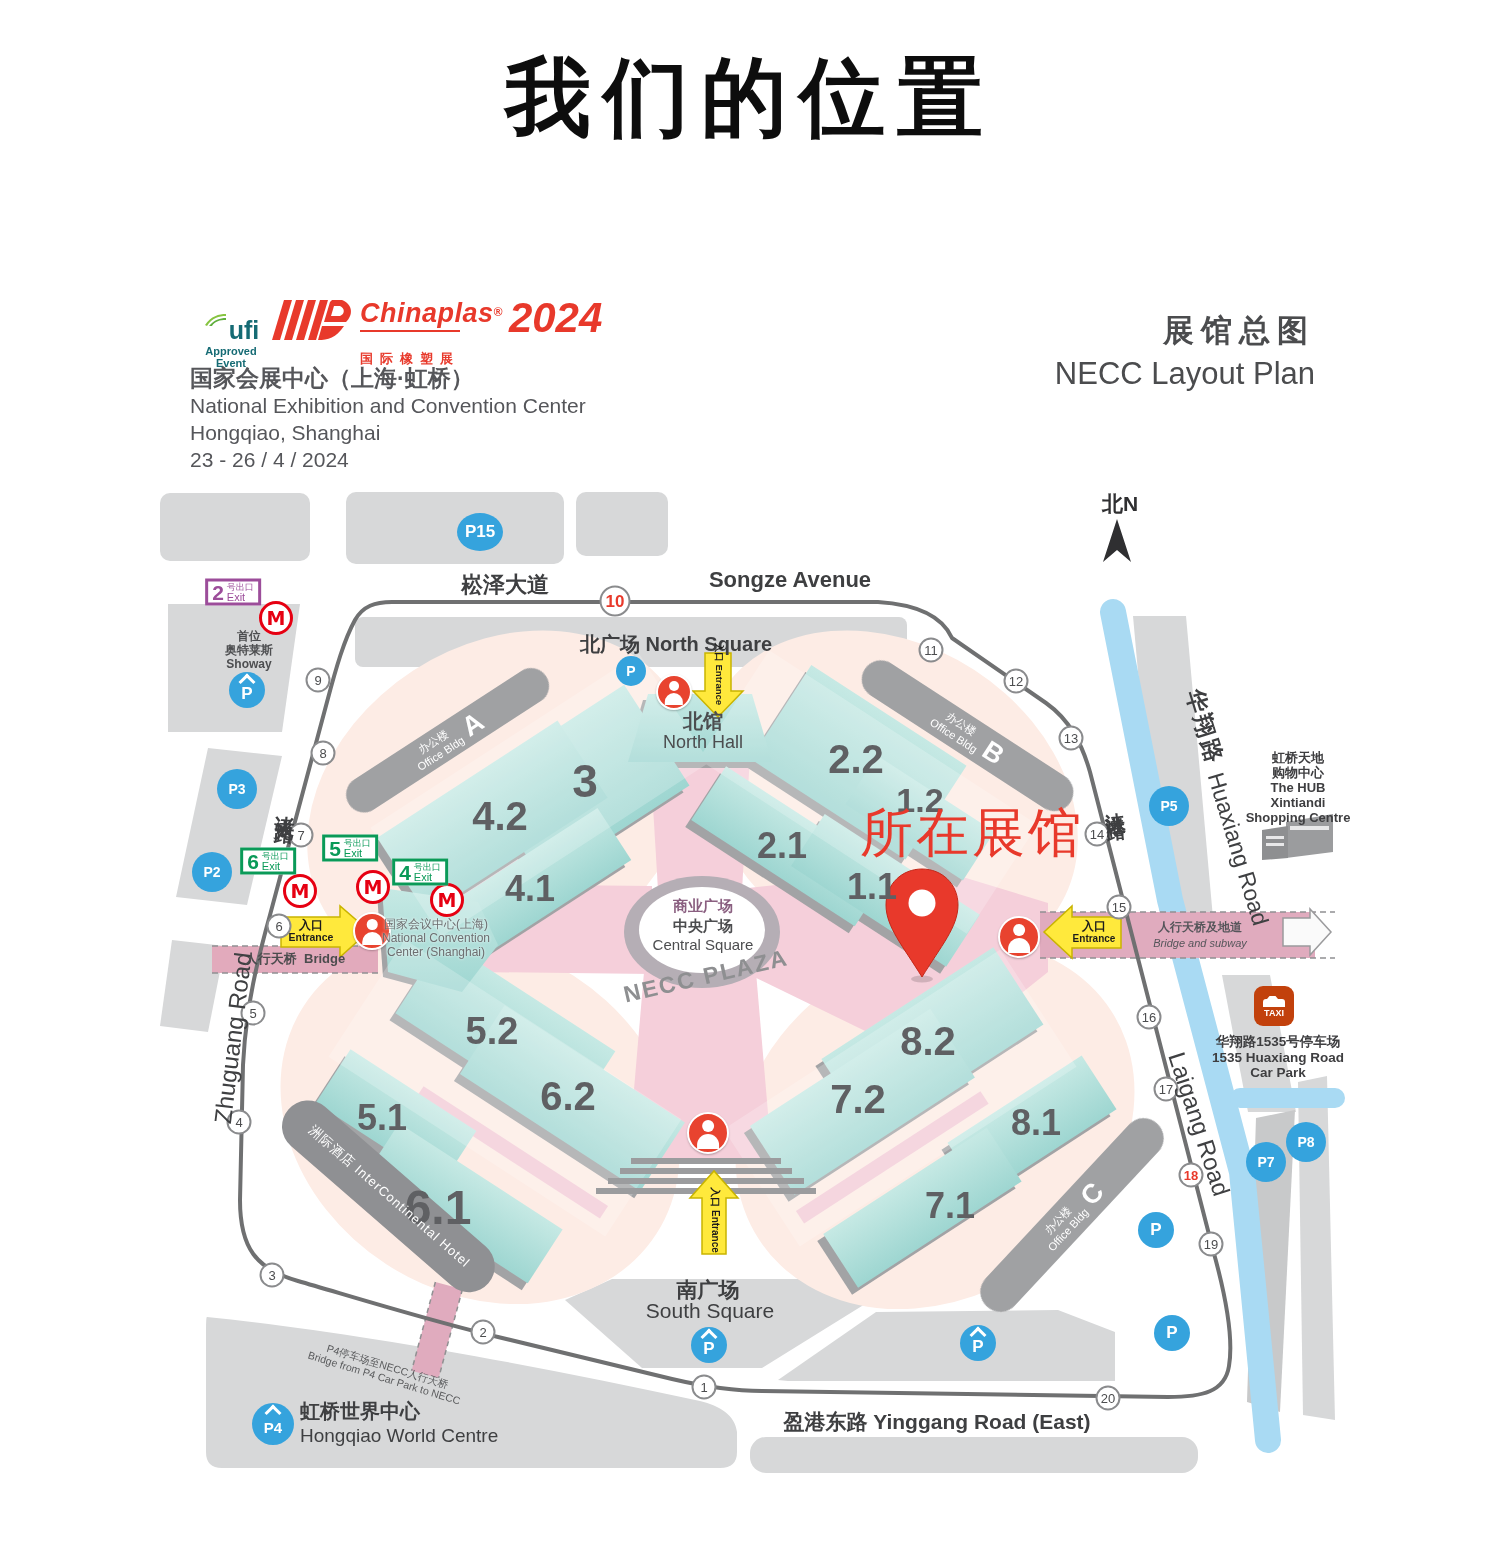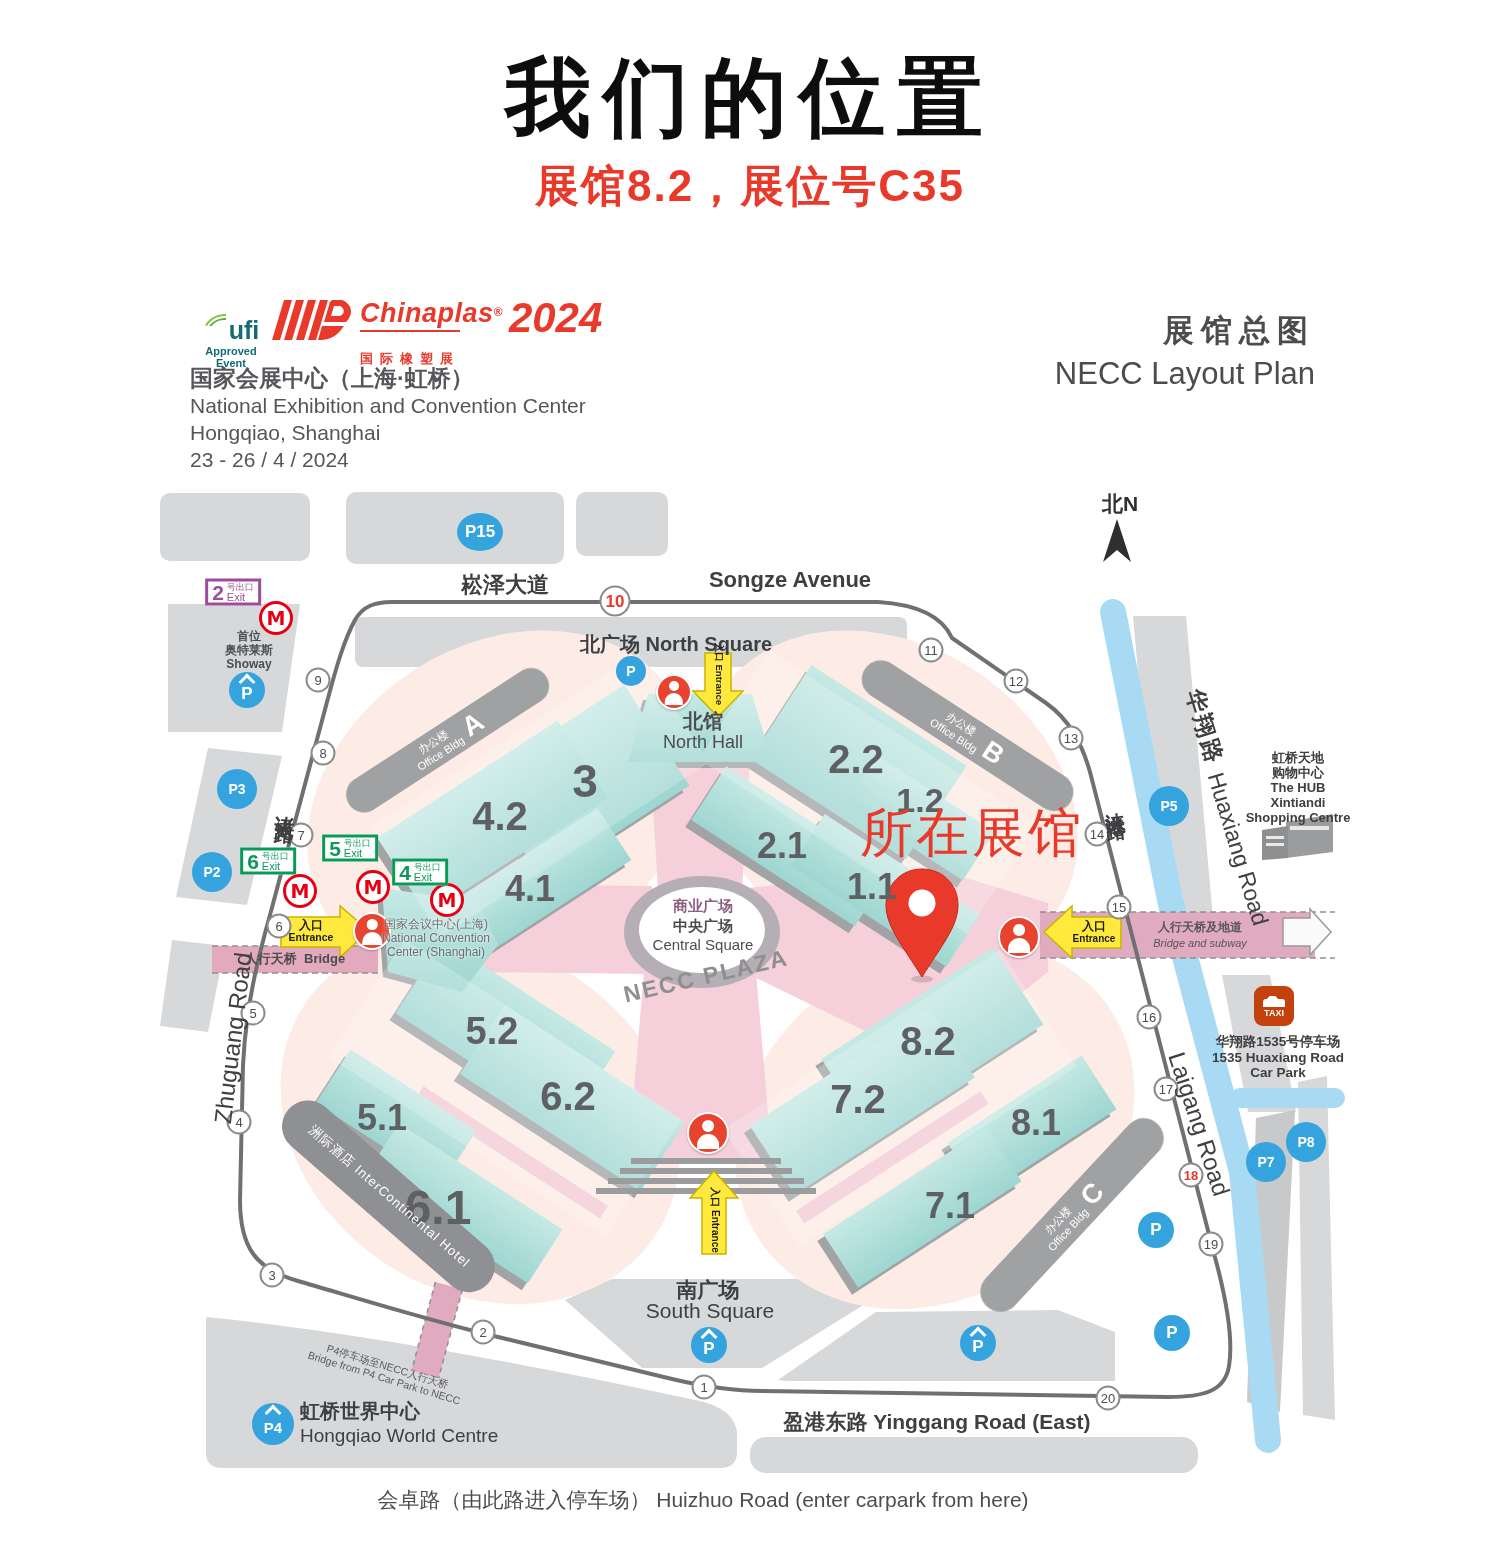--- a/index.html
+++ b/index.html
@@ -50,21 +50,20 @@
   .taxi span{color:#fff;font-size:9px;font-weight:800;line-height:1;}
   .ent-txt{position:absolute;color:#1c1c1c;text-align:center;line-height:1.1;font-weight:700;}
   .marker-label{position:absolute;left:926px;top:834px;transform:translate(-50%,-50%);font-size:53px;font-weight:400;letter-spacing:3px;color:#e8392b;white-space:nowrap;margin-left:46px;}
 </style>
 </head>
 <body>
 
 <div class="canvas">
 
   <div class="page-title">我们的位置</div>
-  <div class="page-subtitle">展馆8.2，展位号C35</div>
 
   <div class="abs" style="left:196px;top:294px;width:70px;text-align:center;">
     <div style="display:flex;align-items:center;justify-content:center;gap:2px;">
       <svg width="24" height="16" viewBox="0 0 24 16">
         <path d="M2 13 C8 4 16 2 23 2 L23 4 C16 4 9 6 4 14 Z" fill="#86c440"></path>
         <path d="M6 14 C11 8 17 6 23 6 L23 8 C17 8 12 9 9 14 Z" fill="#5fae3c"></path>
       </svg>
       <span class="ufi-name">ufi</span>
     </div>
     <div class="ufi-sub">Approved</div>
@@ -371,21 +370,20 @@
 
   <div class="lbl" style="left:505px;top:585px;font-size:22px;font-weight:600;">崧泽大道</div>
   <div class="lbl" style="left:790px;top:580px;font-size:22px;font-weight:600;">Songze Avenue</div>
   <div class="lbl" style="left:286px;top:806px;font-size:20px;font-weight:600;writing-mode:vertical-rl;letter-spacing:4px;transform:translate(-50%,-50%) rotate(4deg);">诸光路</div>
   <div class="lbl" style="left:233px;top:1038px;font-size:24px;transform:translate(-50%,-50%) rotate(-83deg);color:#3f4042;">Zhuguang Road</div>
   <div class="lbl" style="left:1113px;top:803px;font-size:20px;font-weight:600;writing-mode:vertical-rl;letter-spacing:4px;transform:translate(-50%,-50%) rotate(-6deg);">涞港路</div>
   <div class="lbl" style="left:1199px;top:1124px;font-size:24px;transform:translate(-50%,-50%) rotate(72deg);color:#3f4042;">Laigang Road</div>
   <div class="lbl" style="left:1205px;top:727px;font-size:23px;font-weight:600;transform:translate(-50%,-50%) rotate(73deg);letter-spacing:3px;">华翔路</div>
   <div class="lbl" style="left:1238px;top:849px;font-size:23px;transform:translate(-50%,-50%) rotate(73deg);color:#3f4042;">Huaxiang Road</div>
   <div class="lbl" style="left:937px;top:1422px;font-size:21px;font-weight:600;">盈港东路 Yinggang Road (East)</div>
-  <div class="lbl" style="left:703px;top:1500px;font-size:21px;color:#4c4d4f;">会卓路（由此路进入停车场）  Huizhuo Road (enter carpark from here)</div>
 
   <div class="lbl" style="left:676px;top:644px;font-size:20px;font-weight:600;">北广场  North Square</div>
   <div class="lbl" style="left:703px;top:721px;font-size:20px;font-weight:700;color:#4c4d4f;">北馆</div>
   <div class="lbl" style="left:703px;top:742px;font-size:18px;color:#4c4d4f;">North Hall</div>
   <div class="lbl" style="left:708px;top:1290px;font-size:21px;font-weight:600;">南广场</div>
   <div class="lbl" style="left:710px;top:1311px;font-size:21px;">South Square</div>
   <div class="lbl" style="left:703px;top:906px;font-size:15px;font-weight:700;color:#8a5f80;">商业广场</div>
   <div class="lbl" style="left:703px;top:926px;font-size:15px;font-weight:700;color:#4c4d4f;">中央广场</div>
   <div class="lbl" style="left:703px;top:945px;font-size:15px;color:#4c4d4f;">Central Square</div>
   <div class="lbl" style="left:706px;top:976px;font-size:23px;font-weight:600;letter-spacing:2px;color:#8e8f91;transform:translate(-50%,-50%) rotate(-13deg);">NECC PLAZA</div>

